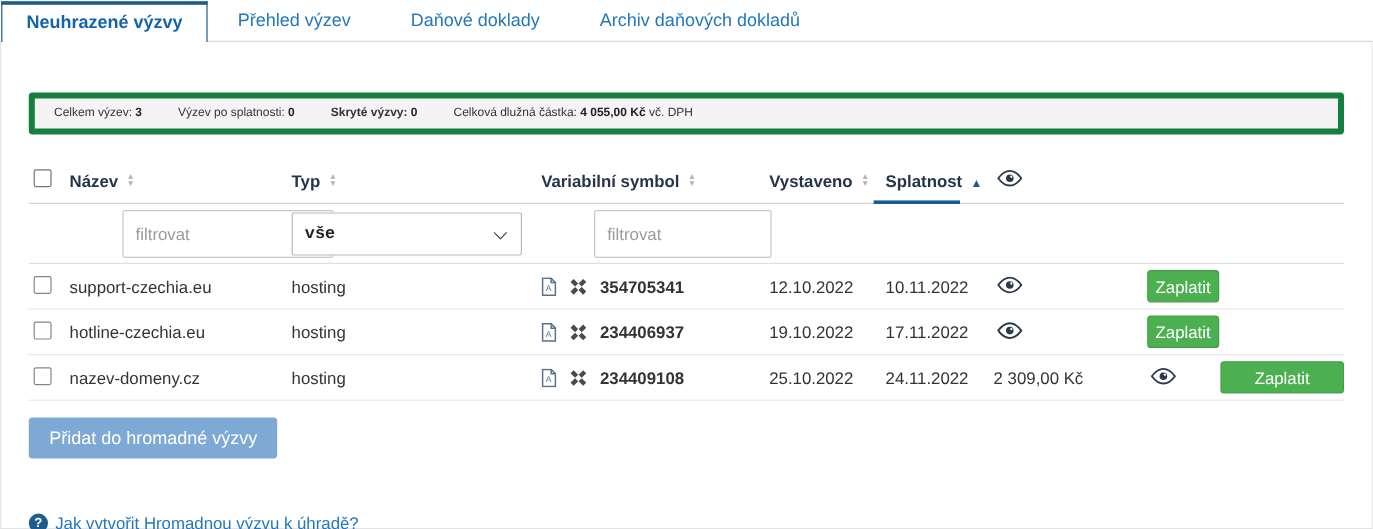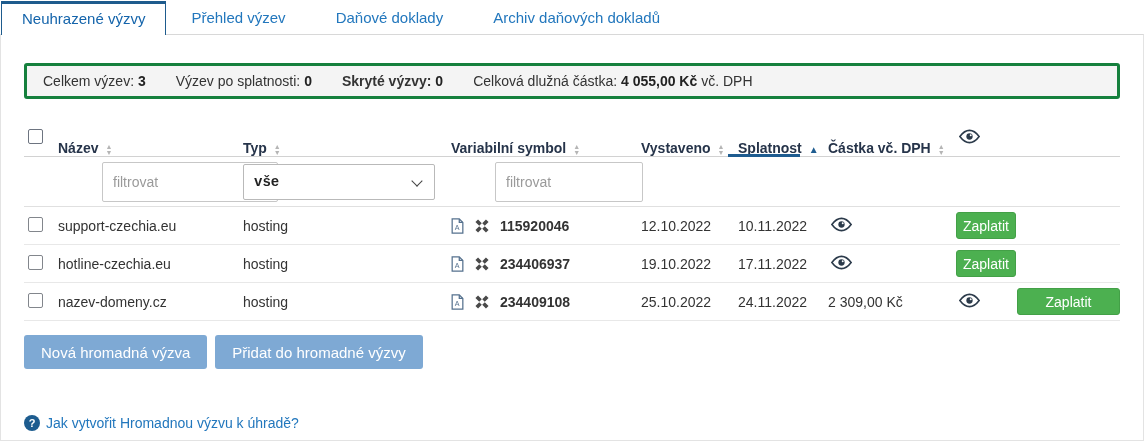--- a/index.html
+++ b/index.html
@@ -16,63 +16,63 @@
   .tab {
     font-size: 15px; line-height: 33px; padding: 0 25px;
     color: #2277bd; cursor: pointer; white-space: nowrap;
   }
   .tab.active {
     margin-left: 1px;
     background: #fff;
     border: 1px solid #1e5b8d;
     border-top: 3px solid #1e5b8d;
     border-bottom: none;
-    font-weight: normal;
+    font-weight: bold;
     color: #1464ab;
     line-height: 29px;
     height: 34px;
     padding: 0 20px;
     margin-bottom: -1px;
   }
 
   
   .content {
     height: 407px;
     border: 1px solid #e3e3e3;
     border-top-color: #d8d8d8;
     padding: 0 23px;
     position: relative;
     z-index: 1;
     background: #fff;
   }
 
   
   .summary {
-    margin-top: 28px;
+    margin-top: 42px;
     background: #f4f4f4;
-    border: 3px solid #15803d;
+    border: 5px solid #15803d;
     border-radius: 3px;
     padding: 7px 16px;
     display: flex;
     gap: 30px;
-    font-size: 14px;
+    font-size: 10px;
     align-items: center;
   }
   .summary b { color: #222; }
   .summary .lbl { color: #333; }
   .summary .lbl.bold { font-weight: bold; }
 
   
   .grid-row {
     display: grid;
     grid-template-columns: 34px 185px 208px 190px 97px 90px 128px 52px 1fr;
     align-items: center;
   }
   .thead { margin-top: 21px; height: 37px; border-bottom: 1px solid #d2d2d2; }
-  .th { font-weight: bold; font-size: 14px; color: #26344a; display: flex; align-items: flex-end; cursor: pointer; height: 100%; position: relative; }
+  .th { font-weight: bold; font-size: 14px; color: #26344a; display: flex; align-items: center; cursor: pointer; height: 100%; position: relative; }
   .sort-arrows { display: inline-flex; flex-direction: column; margin-left: 7px; }
   .sort-arrows::before { content: "▲"; font-size: 7px; line-height: 6px; color: #b5b5b5; }
   .sort-arrows::after  { content: "▼"; font-size: 7px; line-height: 6px; color: #b5b5b5; }
   .sort-up-active { margin-left: 7px; }
   .sort-up-active::before { content: "▲"; font-size: 10px; color: #1e5c90; }
   .th.sorted::after {
     content: ""; position: absolute; bottom: -1px; left: -10px;
     width: 72px; height: 3px; background: #1e5c90;
   }
 
@@ -182,24 +182,20 @@
         <span class="sort-arrows"></span>
       </div>
       <div class="th">
         <span>Vystaveno</span>
         <span class="sort-arrows"></span>
       </div>
       <div class="th sorted">
         <span>Splatnost</span>
         <span class="sort-up-active"></span>
       </div>
-      <div class="th">
-        <span>Částka vč. DPH</span>
-        <span class="sort-arrows"></span>
-      </div>
       <div class="eye-cell">
         <span class="icon-btn">
           <svg width="21" height="15" viewBox="0 0 24 16">
               <path d="M12 1C6.5 1 2.4 6.1 1 8c1.4 1.9 5.5 7 11 7s9.6-5.1 11-7c-1.4-1.9-5.5-7-11-7z" fill="none" stroke="#2b3a4a" stroke-width="1.8"></path>
               <circle cx="12" cy="8" r="3.6" fill="#2b3a4a"></circle>
               <circle cx="13.4" cy="6.6" r="1.1" fill="#fff"></circle>
             </svg>
         </span>
       </div>
       <div></div>
@@ -234,21 +230,21 @@
               <path d="M9 1v4h4" fill="none" stroke="#55718e" stroke-width="1.4"></path>
               <text x="4" y="13" font-size="8" fill="#55718e" font-family="Liberation Sans,sans-serif">A</text>
             </svg>
         </span>
         <span class="icon-btn">
           <svg width="14" height="14" viewBox="0 0 16 16">
               <path d="M2 2l12 12M14 2L2 14" stroke="#4a4a4a" stroke-width="4.2"></path>
               <rect x="5.6" y="5.6" width="4.8" height="4.8" transform="rotate(45 8 8)" fill="#fff"></rect>
             </svg>
         </span>
-        <span class="vs-num">115920046</span>
+        <span class="vs-num">354705341</span>
       </div>
       <div>12.10.2022</div>
       <div>10.11.2022</div>
       <div class="eye-cell">
         <span class="icon-btn">
           <svg width="21" height="15" viewBox="0 0 24 16">
               <path d="M12 1C6.5 1 2.4 6.1 1 8c1.4 1.9 5.5 7 11 7s9.6-5.1 11-7c-1.4-1.9-5.5-7-11-7z" fill="none" stroke="#2b3a4a" stroke-width="1.8"></path>
               <circle cx="12" cy="8" r="3.6" fill="#2b3a4a"></circle>
               <circle cx="13.4" cy="6.6" r="1.1" fill="#fff"></circle>
             </svg>
@@ -326,21 +322,20 @@
               <circle cx="13.4" cy="6.6" r="1.1" fill="#fff"></circle>
             </svg>
         </span>
       </div>
       <div style="display:flex">
           <button class="pay-btn">Zaplatit</button>
         </div>
     </div>
 
     <div class="bulk-actions">
-      <button class="bulk-btn">Nová hromadná výzva</button>
       <button class="bulk-btn">Přidat do hromadné výzvy</button>
     </div>
 
     <div class="help">
       <span class="q-icon"></span>
       <a>Jak vytvořit Hromadnou výzvu k úhradě?</a>
     </div>
 
   </div>
 </div>

